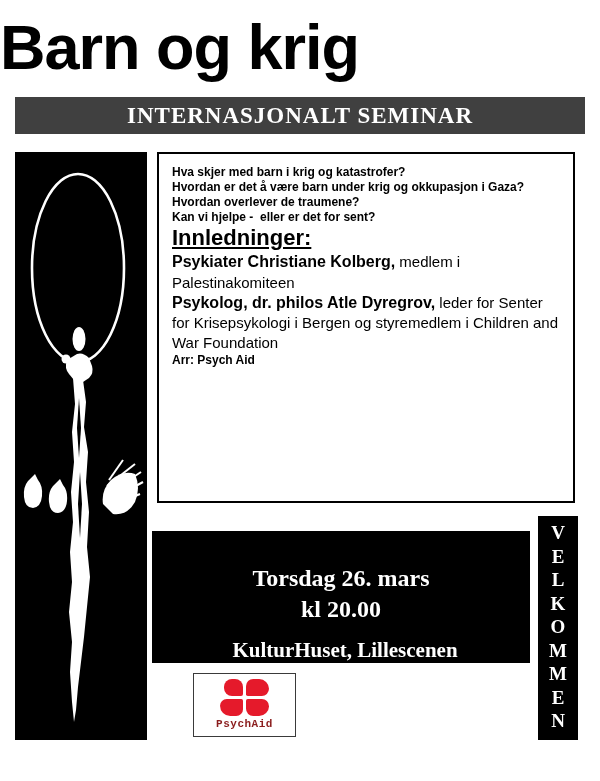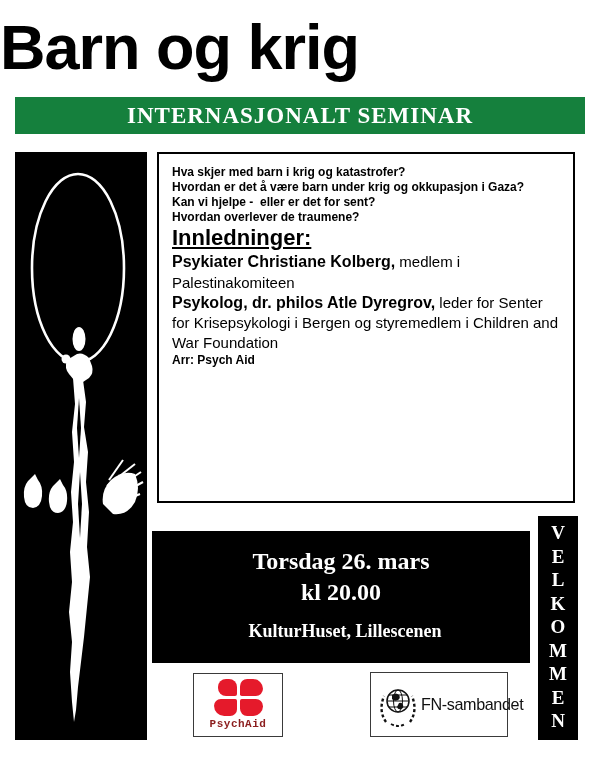--- a/index.html
+++ b/index.html
@@ -2,50 +2,50 @@
 <html><head>
 <meta charset="utf-8">
 <style>
   html,body{margin:0;padding:0;background:#fff;}
   .poster{position:relative;width:600px;height:781px;background:#ffffff;overflow:hidden;
           font-family:"Liberation Sans",sans-serif;color:#000;}
 
   .title{position:absolute;left:0;right:0;top:8px;
          font-size:63px;font-weight:bold;line-height:1.25;letter-spacing:-1px;}
 
-  .banner{position:absolute;left:15px;top:97px;width:570px;height:37px;background:#15803d;
+  .banner{position:absolute;left:15px;top:97px;width:570px;height:37px;background:#404040;
           color:#fff;font-family:"Liberation Serif",serif;font-weight:bold;font-size:23px;
           letter-spacing:1px;text-align:center;line-height:38px;}
 
   .art-panel{position:absolute;left:15px;top:152px;width:132px;height:588px;background:#000;}
   .art-panel svg{display:block;}
 
   .info-box{position:absolute;left:157px;top:152px;width:418px;height:351px;background:#fff;
             border:2px solid #000;box-sizing:border-box;padding:11px 9px 6px 13px;}
   .info-box p{margin:0;}
   .q{font-size:12px;font-weight:bold;line-height:1.26;margin:0 0 13px 0;white-space:pre-wrap;}
   .label{font-size:22px;font-weight:bold;margin:24px 0 13px 0;text-decoration:underline;}
   .speaker{font-size:15px;line-height:1.32;margin:0 0 13px 0;}
   .speaker b{font-size:16px;margin-top:38px;}
   .debatt{font-size:16.5px;font-weight:bold;text-align:center;margin:2px 0 10px 0;}
   .arr{font-size:12px;font-weight:bold;}
 
   .event-box{position:absolute;left:152px;top:531px;width:378px;height:132px;background:#000;
              color:#fff;font-family:"Liberation Serif",serif;font-weight:bold;text-align:center;
-             box-sizing:border-box;padding-top:15px;}
+             box-sizing:border-box;padding-top:32px;}
   .event-line{font-size:24px;line-height:1.28;}
-  .venue{font-size:18px;margin-top:13px;margin-left:8px;}
+  .venue{font-size:21px;margin-top:13px;margin-left:8px;}
 
   .welcome{position:absolute;left:538px;top:516px;width:40px;height:224px;background:#000;
            color:#fff;font-family:"Liberation Serif",serif;font-weight:bold;font-size:19px;
            box-sizing:border-box;padding-top:5px;display:flex;flex-direction:column;align-items:center;}
   .wletter{line-height:23.5px;}
 
   .logo{position:absolute;background:#fff;border:1px solid #3a3a3a;box-sizing:border-box;}
-  .psychaid{left:193px;top:673px;width:90px;height:64px;text-align:center;}
+  .psychaid{left:193px;top:673px;width:103px;height:64px;text-align:center;}
   .pinwheel{margin:5px auto 0;width:49px;height:37px;display:grid;
             grid-template-columns:23px 23px;grid-template-rows:17px 17px;gap:3px;justify-content:center;}
   .pinwheel i{display:block;}
   .pw-tl{background:#e51a2b;border-radius:8px 8px 2px 8px;width:19px;margin-left:4px;}
   .pw-tr{background:#e51a2b;border-radius:8px 11px 8px 2px;}
   .pw-bl{background:#e51a2b;border-radius:8px 2px 8px 12px;}
   .pw-br{background:#e51a2b;border-radius:2px 8px 11px 8px;}
   .pa-text{font-family:"Liberation Mono",monospace;font-size:11px;font-weight:bold;
            color:#8b1d1d;margin-top:2px;letter-spacing:0.5px;}
 
@@ -82,22 +82,22 @@
         <line x1="99" y1="346" x2="128" y2="330"></line>
         <line x1="101" y1="352" x2="125" y2="342"></line>
         <line x1="94" y1="328" x2="108" y2="308"></line>
       </g>
     </svg>
   </div>
 
   <div class="info-box">
     <p class="q">Hva skjer med barn i krig og katastrofer?</p>
     <p class="q">Hvordan er det å være barn under krig og okkupasjon i Gaza?</p>
+    <p class="q">Hvordan overlever de traumene?</p>
     <p class="q">Kan vi hjelpe -  eller er det for sent?</p>
-    <p class="q">Hvordan overlever de traumene?</p>
     <p class="label">Innledninger:</p>
     <p class="speaker"><b>Psykiater Christiane Kolberg,</b><span> medlem i Palestinakomiteen</span></p>
     <p class="speaker"><b>Psykolog, dr. philos Atle Dyregrov,</b><span> leder for Senter for Krisepsykologi i Bergen og styremedlem i Children and War Foundation</span></p>
     <p class="arr">Arr: Psych Aid</p>
   </div>
 
   <div class="event-box">
     <div class="event-line">Torsdag 26. mars</div>
     <div class="event-line">kl 20.00</div>
     <div class="event-line venue">KulturHuset, Lillescenen</div>
@@ -118,29 +118,14 @@
   <div class="logo psychaid">
     <div class="pinwheel">
       <i class="pw-tl"></i>
       <i class="pw-tr"></i>
       <i class="pw-bl"></i>
       <i class="pw-br"></i>
     </div>
     <div class="pa-text">PsychAid</div>
   </div>
 
-  <div class="logo fn">
-    <svg width="40" height="46" viewBox="0 0 40 46">
-      <circle cx="20" cy="19" r="11" fill="none" stroke="#111" stroke-width="1.5"></circle>
-      <ellipse cx="20" cy="19" rx="4.5" ry="11" fill="none" stroke="#111" stroke-width="1"></ellipse>
-      <line x1="9" y1="19" x2="31" y2="19" stroke="#111" stroke-width="1"></line>
-      <line x1="11" y1="13" x2="29" y2="13" stroke="#111" stroke-width="1"></line>
-      <line x1="11" y1="25" x2="29" y2="25" stroke="#111" stroke-width="1"></line>
-      <path d="M14,13 q4,-3 7,0 q2,3 -1,5 q-4,2 -6,-1 z" fill="#111"></path>
-      <path d="M21,21 q3,-1 4,2 q1,3 -2,4 q-3,1 -4,-2 z" fill="#111"></path>
-      <path d="M8,40 C3,33 2,24 6,14" fill="none" stroke="#111" stroke-width="2.4" stroke-dasharray="3 2.4"></path>
-      <path d="M32,40 C37,33 38,24 34,14" fill="none" stroke="#111" stroke-width="2.4" stroke-dasharray="3 2.4"></path>
-      <path d="M13,42 Q20,46 27,42" fill="none" stroke="#111" stroke-width="2" stroke-dasharray="3 2.2"></path>
-    </svg>
-    <span class="fn-text">FN-sambandet</span>
-  </div>
 
 </div>
 
 </body></html>

